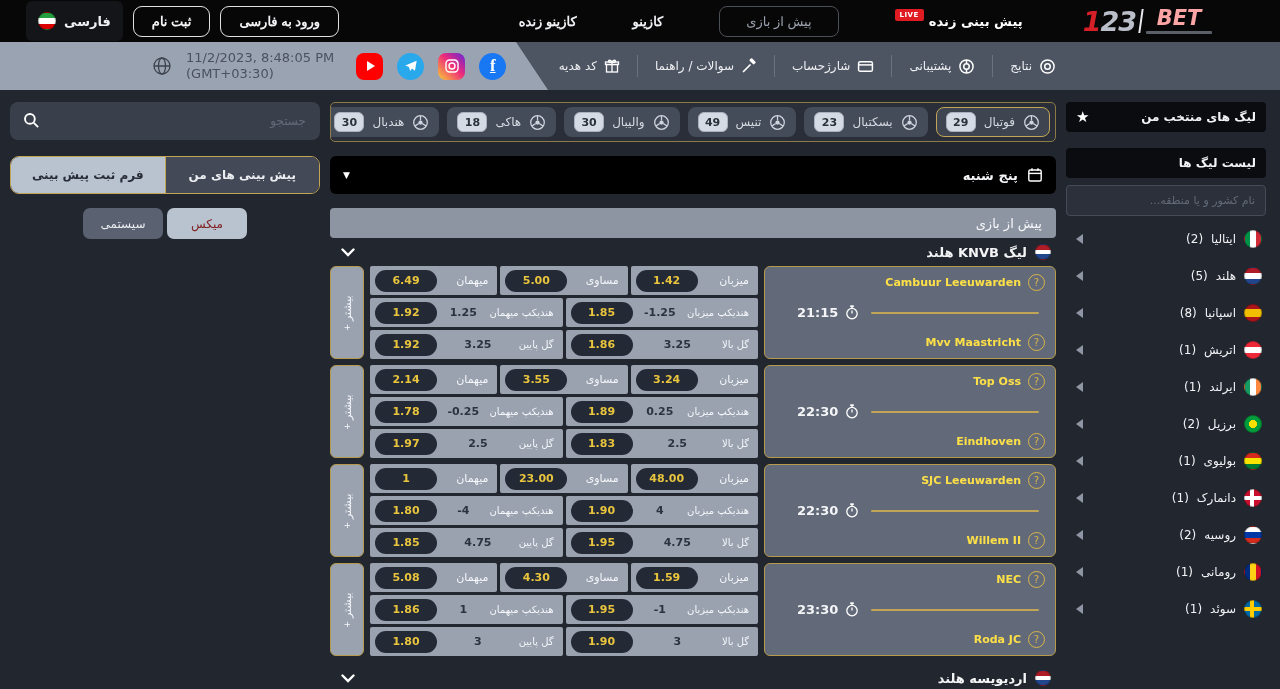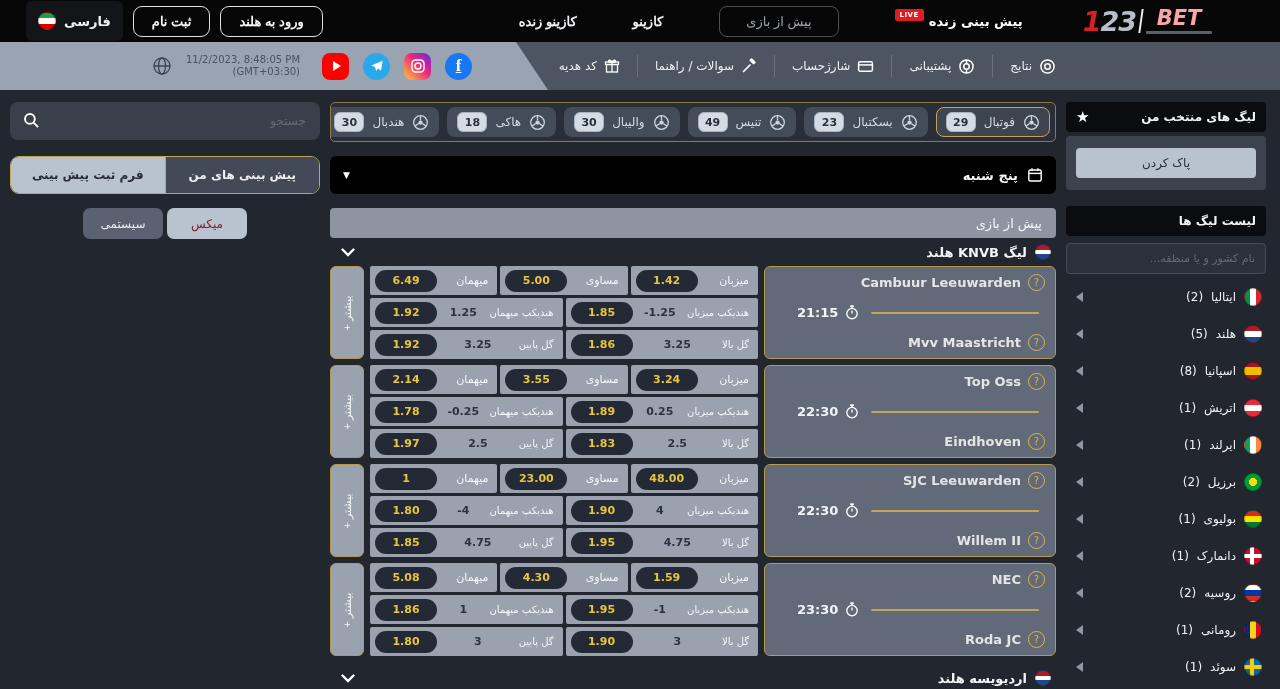--- a/index.html
+++ b/index.html
@@ -27,21 +27,21 @@
   .top-spacer { flex:1; }
   .auth { display:flex; align-items:center; gap:10px; }
   .btn-ghost { border:1.5px solid #dfe1e5; border-radius:9px; padding:7px 18px; color:#f4f5f7; font-weight:bold; font-size:13px; background:transparent; white-space:nowrap; }
   .lang { display:flex; align-items:center; gap:8px; background:#141518; border-radius:6px; padding:11px 12px; color:#f0f1f4; font-weight:bold; font-size:13px; }
 
   
   .infobar { height:48px; background:#4e5562; position:relative; }
   .info-left { position:absolute; left:0; top:0; bottom:0; width:548px; background:#9aa3b1;
     clip-path:polygon(0 0, 516px 0, 548px 100%, 0 100%);
     display:flex; align-items:center; direction:ltr; padding-left:152px; gap:14px; }
-  .datetime { font-size:10px; color:#4a5160; line-height:1.25; text-align:right; direction:ltr; }
+  .datetime { font-size:13px; color:#4a5160; line-height:1.25; text-align:left; direction:ltr; }
   .socials { display:flex; gap:14px; margin-left:8px; }
   .soc { width:27px; height:27px; border-radius:50%; display:flex; align-items:center; justify-content:center; }
   .soc.yt { background:#ff0000; border-radius:8px; }
   .soc.yt .tri { width:0; height:0; border-left:8px solid #fff; border-top:5px solid transparent; border-bottom:5px solid transparent; margin-left:2px; }
   .soc.tg { background:#29a9eb; }
   .soc.ig { background:linear-gradient(45deg,#f9ce34,#ee2a7b 55%,#6228d7); border-radius:8px; }
   .soc.fb { background:#1877f2; color:#fff; font-weight:bold; font-size:17px; font-family:"Liberation Serif", serif; }
   .info-right { position:absolute; right:224px; top:0; bottom:0; display:flex; align-items:center; }
   .info-link { display:flex; align-items:center; gap:7px; color:#eef0f3; font-size:12px; white-space:nowrap; }
   .info-sep { width:1px; height:22px; background:#6b717e; margin:0 17px; }
@@ -104,21 +104,21 @@
   .caret { color:#fff; font-size:9px; margin-right:auto; }
   .prematch-bar { margin-top:14px; height:30px; background:#8d95a2; border-radius:4px; display:flex; align-items:center; padding:0 14px; color:#f6f7f9; font-size:13px; }
   .league-head { height:28px; display:flex; align-items:center; gap:8px; padding:0 5px; }
   .league-name { color:#f4f5f7; font-weight:bold; font-size:13px; }
   .chev { margin-right:auto; margin-left:6px; }
 
   .match { display:flex; gap:6px; margin-bottom:6px; height:93px; }
   .mcard { width:292px; flex:none; border:1px solid #b59a4e; border-radius:6px; background:#626a79; padding:7px 10px; display:flex; flex-direction:column; justify-content:space-between; }
   .team-row { display:flex; align-items:center; gap:7px; }
   .qmark { width:17px; height:17px; border-radius:50%; border:1px solid #d9b54a; color:#d9b54a; font-size:10px; display:flex; align-items:center; justify-content:center; flex:none; }
-  .team-name { color:#e5e5e5; font-weight:bold; font-size:13px; direction:ltr; }
+  .team-name { color:#fde047; font-weight:bold; font-size:11px; direction:ltr; }
   .mid-row { direction:ltr; display:flex; align-items:center; gap:7px; padding:0 6px 0 22px;text-align:right; }
   .mtime { color:#f4f5f7; font-weight:bold; font-size:13px; }
   .mline { flex:1; height:2px; background:#c2a556; border-radius:1px; margin-left:5px; }
 
   .odds { flex:1; min-width:0; display:flex; flex-direction:column; gap:3px; }
   .orow { flex:1; display:flex; gap:3px; }
   .ocell { flex:1; background:#9aa2b0; border-radius:2px; display:flex; align-items:center; justify-content:space-between; padding:0 9px 0 5px; min-width:0; }
   .olabel { color:#f5f7fa; font-size:11px; white-space:nowrap; }
   .olabel.sm { font-size:10px; }
   .oline { color:#2c3340; font-size:11px; font-weight:bold; }
@@ -147,21 +147,21 @@
     <a class="nav-live" href="#" style="text-decoration:none">
       <span>پیش بینی زنده</span>
       <span class="live-badge">LIVE</span>
     </a>
     <button class="nav-outline-btn">پیش از بازی</button>
     <button class="nav-link">کازینو</button>
     <button class="nav-link">کازینو زنده</button>
   </nav>
   <div class="top-spacer"></div>
   <div class="auth">
-    <button class="btn-ghost">ورود به هلند</button>
+    <button class="btn-ghost">ورود به فارسی</button>
     <button class="btn-ghost">ثبت نام</button>
     <div class="lang">
       <span>فارسی</span>
       <span class="flag ir"></span>
     </div>
   </div>
 </header>
 
 <div class="infobar">
   <div class="info-left">
@@ -254,23 +254,20 @@
   </div>
 </div>
 
 <div class="content">
 
   <aside class="rsb">
     <div class="panel-header">
       <span>لیگ های منتخب من</span>
       <span class="star">★</span>
     </div>
-    <div class="clear-panel">
-      <button class="btn-clear">پاک کردن</button>
-    </div>
     <div class="list-gap"></div>
     <div class="panel-header">
       <span>لیست لیگ ها</span>
     </div>
     <input class="country-search" placeholder="نام کشور و یا منطقه..." style="">
     <div class="country-list">
 
         <div class="country-row">
           <span class="flag it"></span>
           <span class="cname">ایتالیا</span>

